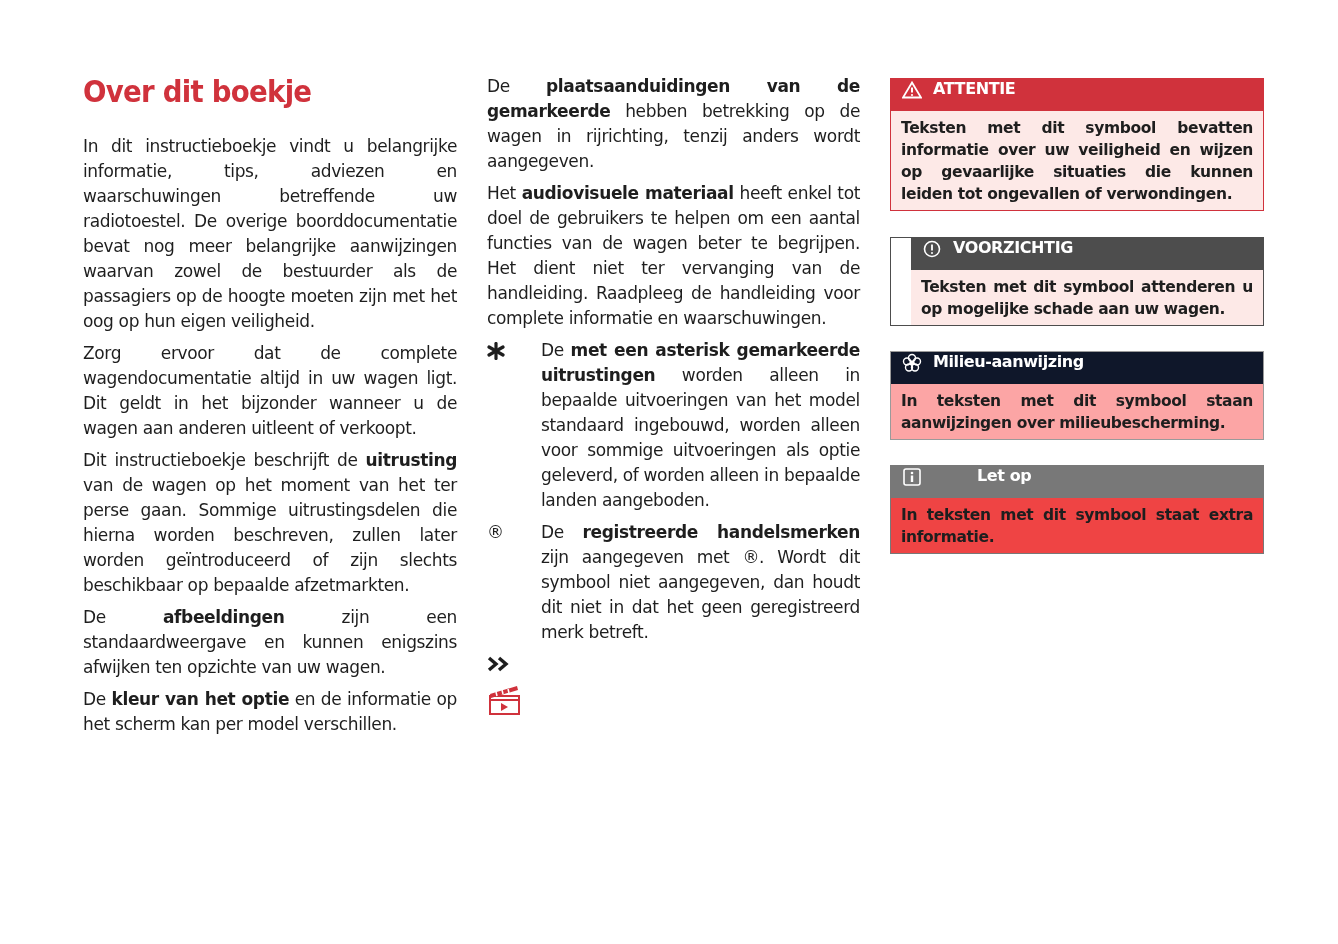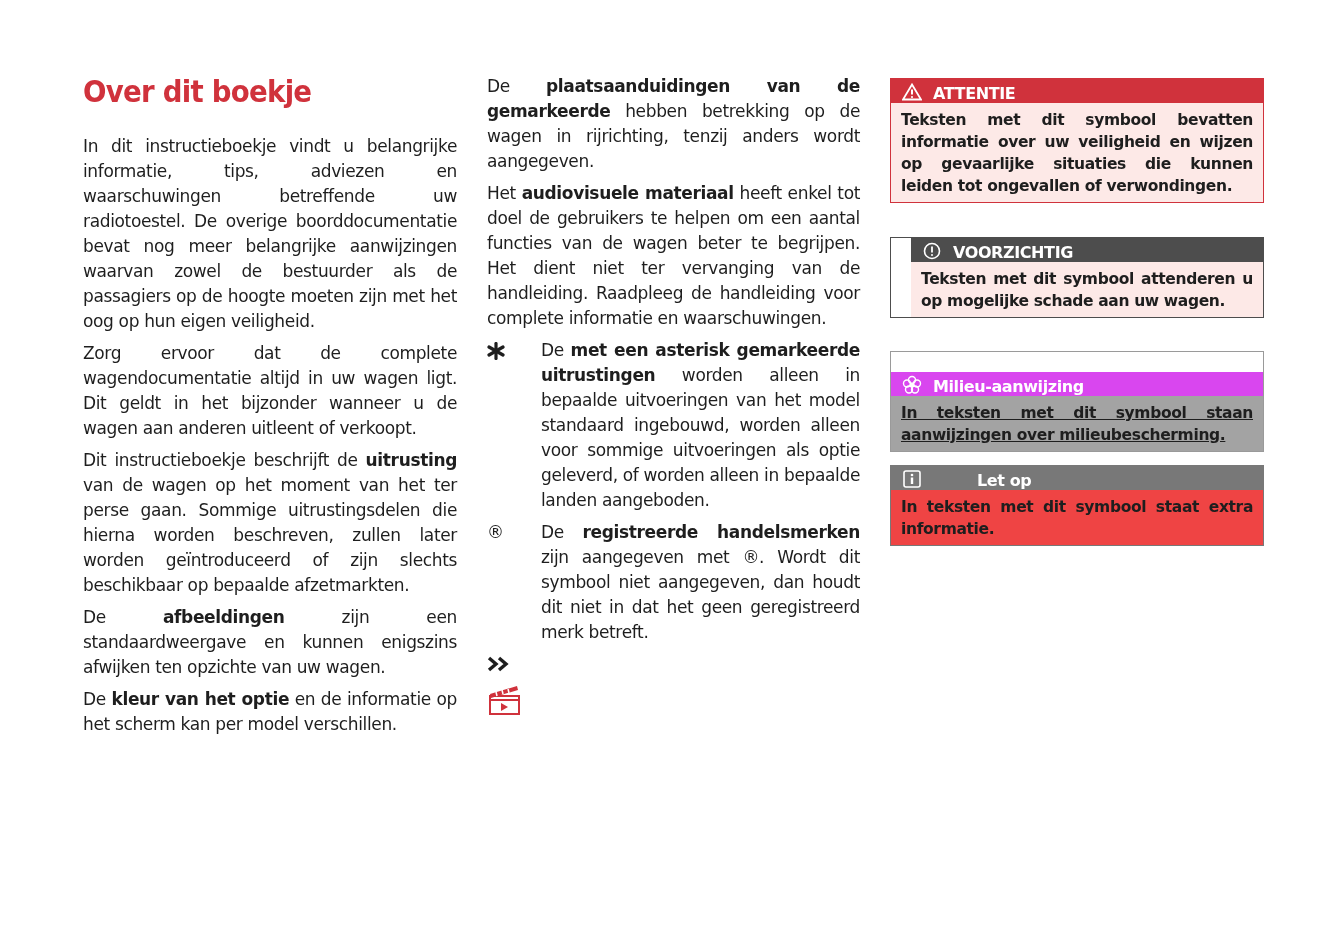--- a/index.html
+++ b/index.html
@@ -22,37 +22,37 @@
     .text b { font-weight: bold; }
     .left-body { position: absolute; top: 134px; left: 0; width: 374px; }
     .mid-body { position: absolute; top: 74px; left: 0; width: 373px; }
 
     .sym-row { display: flex; margin: 0 0 7px 0; }
     .sym { width: 54px; flex: 0 0 54px; font-size: 18px; line-height: 25px; }
     .sym-text { flex: 1; }
     .sym-text .text { margin: 0; }
 
     .note-box { position: absolute; left: 0; width: 374px; border: 1px solid; box-sizing: border-box; }
-    .note-head { height: 24px; display: flex; align-items: flex-end; padding-left: 10px; color: #fff;
+    .note-head { height: 32px; display: flex; align-items: flex-start; padding-left: 10px; color: #fff;
       font-weight: bold; font-size: 16px; letter-spacing: -0.4px; }
     .note-head .icon { width: 22px; height: 22px; margin-right: 10px; display: flex; align-items: center; justify-content: center; }
     .note-body { padding: 6px 10px 5px 10px; font-weight: bold; font-size: 15.5px; line-height: 22px;
       text-align: justify; letter-spacing: -0.35px; color: #1e1e1e; }
 
     .box-attentie { top: 78px; border-color: #d0323c; }
     .box-attentie .note-head { background: #d0323c; }
     .box-attentie .note-body { background: #fde9e7; }
 
     .box-voorzichtig { top: 237px; border-color: #4d4d4d; padding-left: 20px; }
     .box-voorzichtig .note-head { background: #4d4d4d; }
     .box-voorzichtig .note-body { background: #fde9e7; }
 
     .box-milieu { top: 351px; border-color: #9a9a9a; }
-    .box-milieu .note-head { background: #d946ef; margin-top: 20px; }
-    .box-milieu .note-body { background: #a3a3a3; text-decoration: underline; }
+    .box-milieu .note-head { background: #0f172a; }
+    .box-milieu .note-body { background: #fca5a5; }
 
     .box-letop { top: 465px; border-color: #787878; }
     .box-letop .note-head { background: #787878; gap: 44px; }
     .box-letop .note-body { background: #ef4444; }
   </style>
 </head>
 <body>
 
 <div class="col col-left">
   <h1 class="page-title">Over dit boekje</h1>

